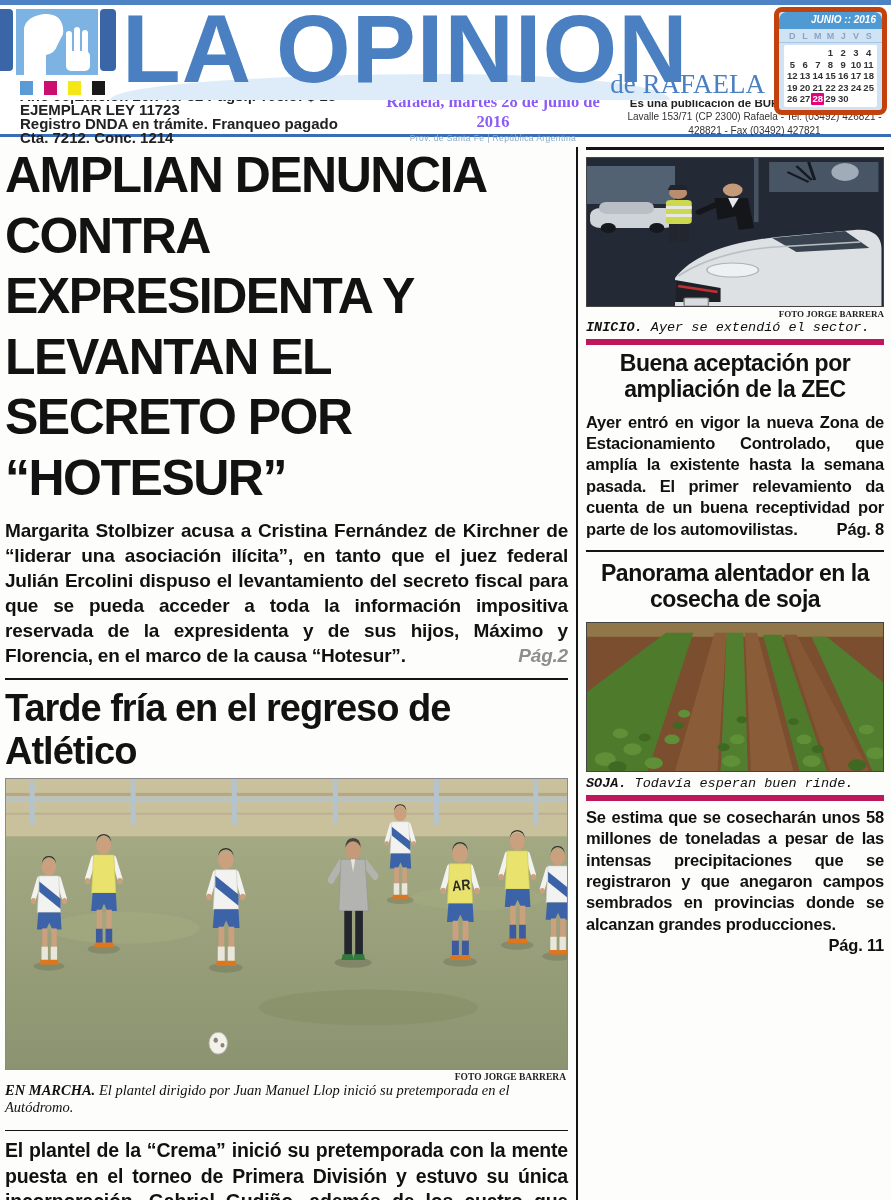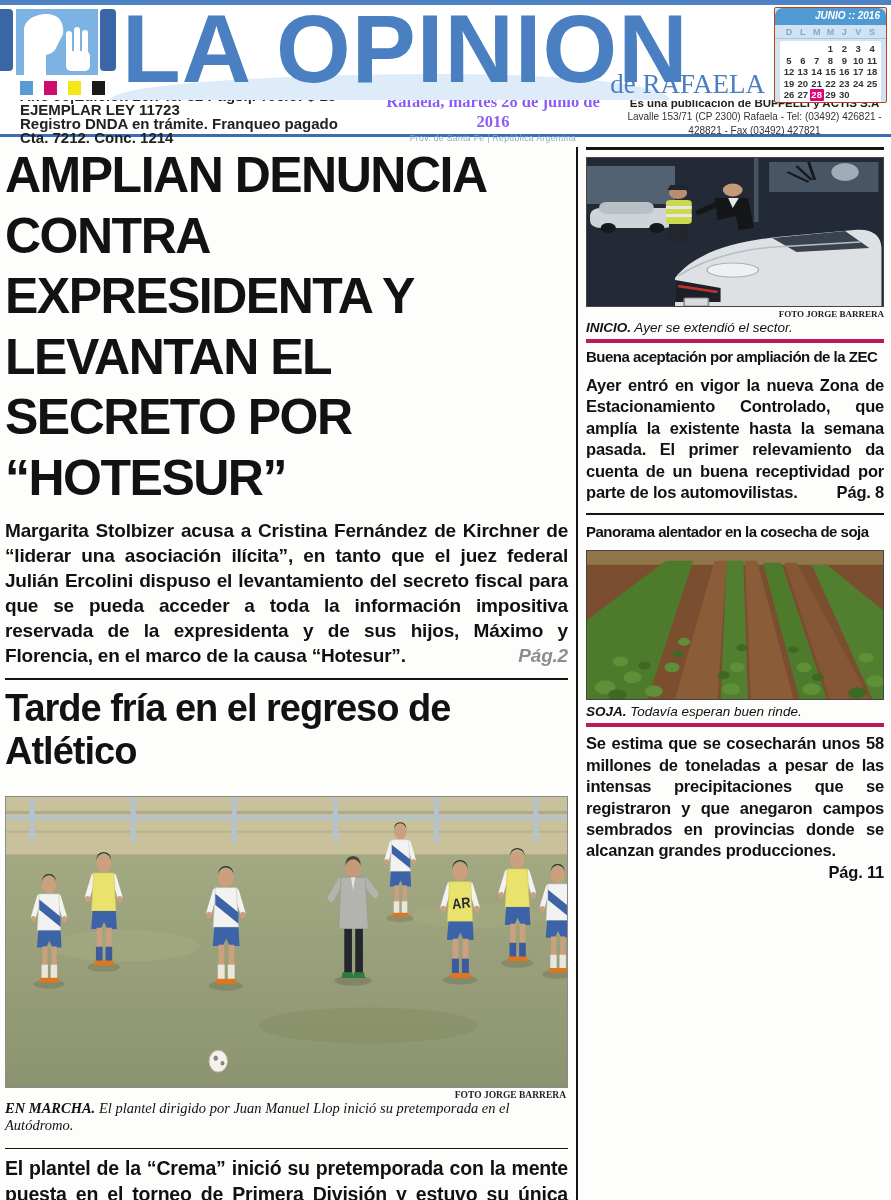--- a/index.html
+++ b/index.html
@@ -15,22 +15,22 @@
   .logo-darkbar-l { position:absolute; left:0; top:0; width:13px; height:62px; background:#3a66a8; border-radius:0 4px 4px 0; }
   .logo-darkbar-r { position:absolute; left:100px; top:0; width:16px; height:62px; background:#3a66a8; border-radius:4px; }
   .logo-square { position:absolute; left:16px; top:0; width:82px; height:66px; }
   .cmyk { position:absolute; left:20px; top:72px; display:flex; gap:11px; }
   .cmyk span { width:13px; height:14px; display:inline-block; }
   .mast-title { position:absolute; left:122px; top:-6px; font-family:Liberation Sans, sans-serif;
                 font-weight:bold; font-size:96px; line-height:100px; letter-spacing:1px; color:#4a80c1; }
   .mast-sub { position:absolute; right:126px; top:64px; font-family:"Liberation Serif", serif;
               font-size:27px; color:#4a80c1; }
   
-  .calendar { position:absolute; right:4px; top:2px; width:113px; height:96px; background:#cfe3f4;
-              border-radius:2px; overflow:hidden; border:1px solid #c2410c; }
+  .calendar { position:absolute; right:4px; top:2px; width:113px; height:108px; background:#cfe3f4;
+              border-radius:8px; overflow:hidden; border:5px solid #c2410c; }
   .cal-header { height:17px; background:#4f9ad2; color:#fff; font-size:10px; font-weight:bold;
                 font-style:italic; text-align:right; padding:2px 6px 0 0; border-radius:8px 8px 0 0; }
   .cal-days { display:grid; grid-template-columns:repeat(7,1fr); font-size:9px; color:#8aa5c4;
               font-weight:bold; padding:2px 7px 1px; border-bottom:1px solid #a9c6e0; text-align:center; }
   .cal-grid { background:#fff; margin:2px 5px 0; padding:2px 2px; display:grid;
               grid-template-columns:repeat(7,1fr); font-size:9.5px; font-weight:bold; color:#333;
               text-align:center; line-height:11.5px; border-radius:2px; }
   .cal-grid .cal-hl { background:#e5007d; color:#fff; border-radius:1px; }
 
   
@@ -49,38 +49,38 @@
   .v-divider { width:2px; background:#141414; margin-top:10px; }
   .sidebar { flex:1; padding:10px 7px 0 8px; }
   .sb-toprule { height:3px; background:#141414; margin-bottom:7px; }
 
   .headline { font-size:50px; font-weight:800; letter-spacing:-1.5px; line-height:1.21;
               color:#121212; margin:0 0 10px; }
   .lead { font-size:19px; font-weight:bold; text-align:justify; line-height:1.32;
           letter-spacing:-0.2px; color:#111; }
   .pageref { float:right; font-style:italic; font-weight:bold; color:#8e8e8e; }
   .h-rule { height:2px; background:#141414; margin:10px 0 7px; }
-  .sports-h { font-size:38px; font-weight:800; letter-spacing:-1px; color:#121212; margin:0 0 23px; }
+  .sports-h { font-size:38px; font-weight:800; letter-spacing:-1px; color:#121212; margin:0 0 5px; }
   .photo-main { width:100%; height:292px; border:1px solid #8a8a8a; display:block; background:#9aa178; }
   .credit { text-align:right; font-family:"Liberation Serif", serif; font-size:9.5px; font-weight:bold;
             color:#222; margin:2px 2px 0 0; }
   .caption { font-family:"Liberation Serif", serif; font-style:italic; font-size:14.5px; color:#111;
              border-bottom:1.5px solid #141414; padding-bottom:14px; margin-bottom:7px; }
   .caption .cap-lead { font-weight:bold; }
   .body2 { font-size:19.5px; font-weight:bold; text-align:justify; line-height:1.3;
            letter-spacing:-0.2px; color:#111; }
 
   
   .sb-photo { width:100%; height:150px; border:1px solid #444; display:block; background:#222; }
   .sb-credit { text-align:right; font-family:"Liberation Serif", serif; font-size:9px; font-weight:bold;
                color:#222; margin:2px 0 0; }
-  .sb-caption { font-family:Liberation Sans, sans-serif; font-style:italic; font-size:13.5px; color:#111;
-                border-bottom:4px solid #be185d; padding:1px 0 4px; margin-bottom:6px; }
+  .sb-caption { font-family:Liberation Mono, monospace; font-style:italic; font-size:13.5px; color:#111;
+                border-bottom:6px solid #be185d; padding:1px 0 4px; margin-bottom:6px; }
   .sb-caption .cap-lead { font-weight:bold; }
-  .sb-h { font-size:15px; font-weight:800; text-align:left; letter-spacing:-0.5px; line-height:1.12;
+  .sb-h { font-size:23px; font-weight:800; text-align:center; letter-spacing:-0.5px; line-height:1.12;
           color:#121212; margin:3px 0 9px; }
   .sb-body { font-size:16.5px; font-weight:bold; text-align:justify; line-height:1.3;
              letter-spacing:-0.2px; color:#111; }
   .sb-rule { height:2px; background:#141414; margin:10px 0 9px; }
 
   
   .teasers { display:flex; background:#eedc9e; border-top:4px solid #c9a23c; border-bottom:4px solid #c9a23c;
              margin-top:8px; padding:6px 0 12px; }
   .teaser { flex:1; padding:2px 18px 0 10px; position:relative; }
   .teaser:not(:first-child)::before { content:""; position:absolute; left:-1px; top:34px; bottom:-6px;

